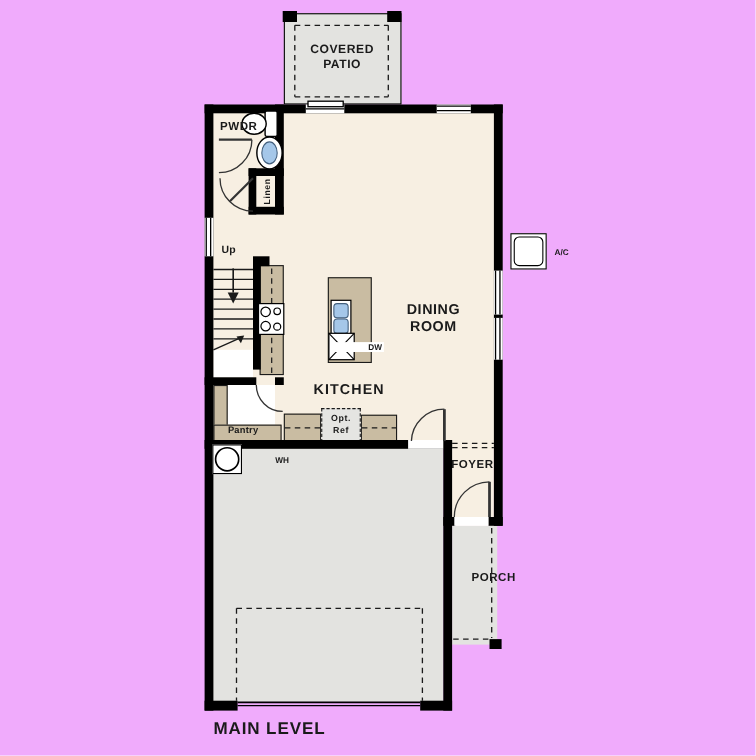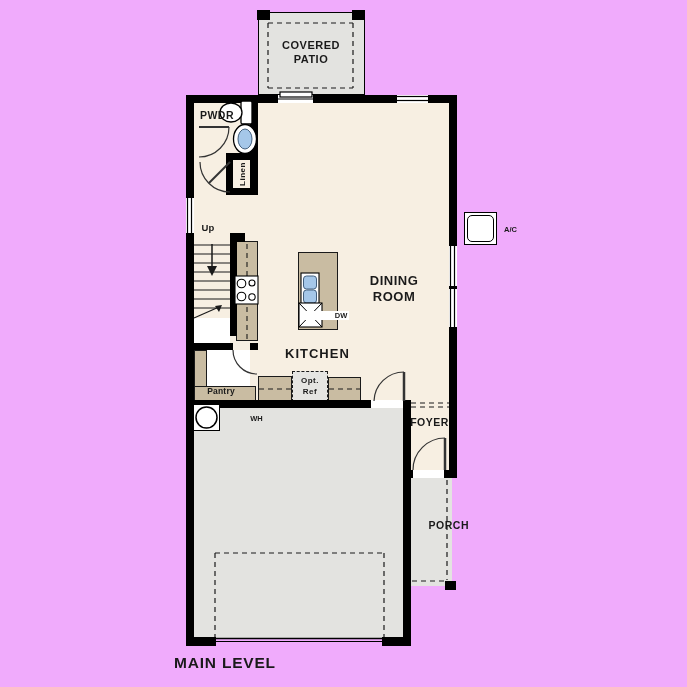--- a/index.html
+++ b/index.html
@@ -204,14 +204,14 @@
   <div class="lbl lbl-tiny" style="left:198px;top:222px;width:20px;font-size:9.5px;">Up</div>
   <div class="lbl lbl-room" style="left:359px;top:273px;width:70px;">DINING ROOM</div>
   <div class="lbl lbl-room" style="left:285px;top:346px;width:64px;letter-spacing:1px;">KITCHEN</div>
   <div class="lbl lbl-micro" style="left:303px;top:311px;width:16px;background:#fff;">DW</div>
   <div class="lbl" style="left:298px;top:375px;width:24px;font-size:8px;line-height:11px;font-weight:bold;">Opt. Ref</div>
   <div class="lbl lbl-tiny" style="left:192px;top:386px;width:58px;">Pantry</div>
   <div class="lbl lbl-micro" style="left:197px;top:413.5px;width:19px;margin-left:20px;">WH</div>
   <div class="lbl lbl-micro" style="left:464px;top:224.5px;width:33px;">A/C</div>
   <div class="lbl lbl-small" style="left:407px;top:416px;width:45px;">FOYER</div>
   <div class="lbl lbl-small" style="left:424px;top:519px;width:45px;text-align:right;">PORCH</div>
-  <div class="lbl" style="left:174px;top:653px;width:140px;font-size:15.5px;letter-spacing:0.8px;text-align:left;">MAIN LEVEL</div>
+  <div class="lbl" style="left:194px;top:653px;width:140px;font-size:15.5px;letter-spacing:0.8px;text-align:left;">MAIN LEVEL</div>
 </div>
 
 </body></html>

